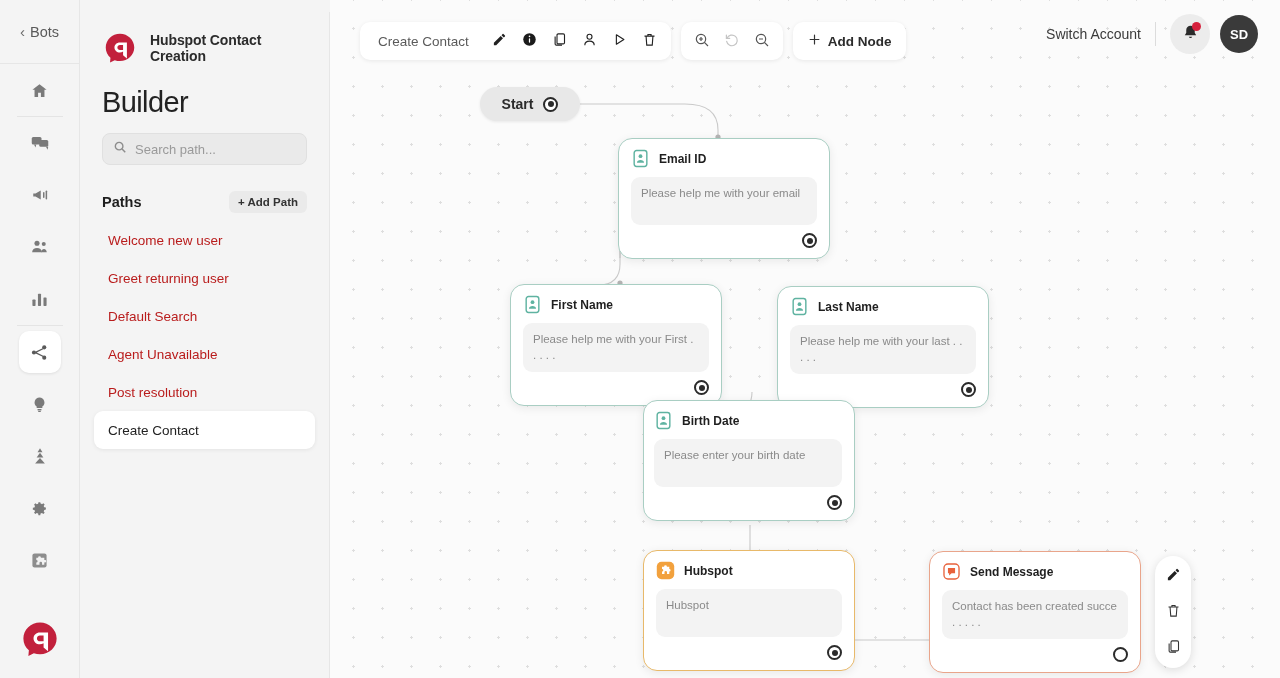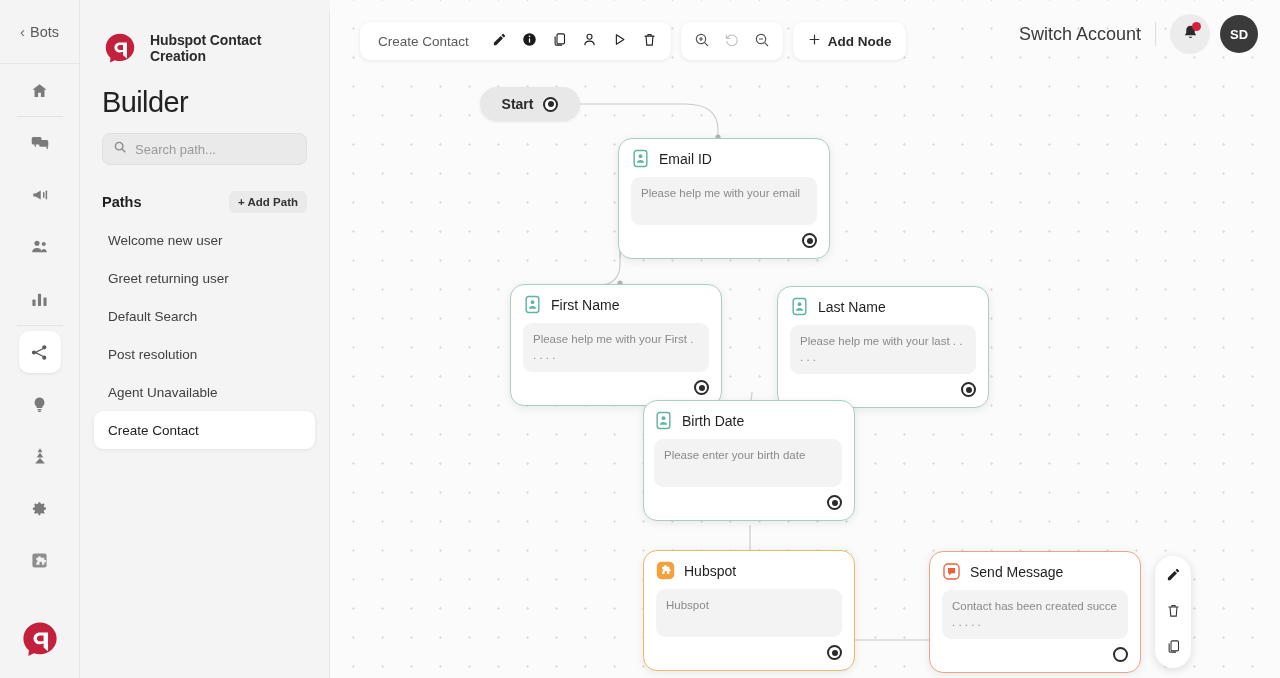--- a/index.html
+++ b/index.html
@@ -72,21 +72,21 @@
   .paths-title { font-size: 14.5px; font-weight: 700; color: #1f1f1f; }
   .add-path {
     background: #eaeaea; border: none; border-radius: 6px;
     font-family: inherit; font-size: 11.5px; font-weight: 700; color: #333;
     padding: 5px 9px; cursor: pointer; white-space: nowrap;
   }
   .path-list { margin: 0 -8px; }
   .path-item {
     height: 38px; display: flex; align-items: center;
     padding: 0 14px; border-radius: 9px;
-    font-size: 13.5px; color: #404040; cursor: pointer;
+    font-size: 13.5px; color: #b91c1c; cursor: pointer;
   }
   .path-item.selected {
     background: #ffffff; color: #222;
     box-shadow: 0 1px 4px rgba(0,0,0,.07);
   }
 
   
   .canvas {
     position: relative; flex: 1; height: 678px;
     background-color: #fbfbfb;
@@ -120,21 +120,21 @@
     display: flex; align-items: center; gap: 6px; padding: 0 14px;
     box-shadow: 0 1px 4px rgba(0,0,0,.08); cursor: pointer;
     font-size: 13.5px; font-weight: 600; color: #2b2b2b; white-space: nowrap;
   }
 
   
   .topright {
     position: absolute; top: 14px; right: 22px;
     display: flex; align-items: center; gap: 10px; z-index: 20;
   }
-  .switch-acct { font-size: 18px; color: #3a3a3a; cursor: pointer; white-space: nowrap; }
+  .switch-acct { font-size: 14px; color: #3a3a3a; cursor: pointer; white-space: nowrap; }
   .tr-div { width: 1px; height: 24px; background: #dcdcdc; margin: 0 4px; }
   .bell-wrap {
     width: 40px; height: 40px; border-radius: 50%; background: #ececec;
     display: flex; align-items: center; justify-content: center;
     position: relative; cursor: pointer;
   }
   .bell-dot {
     position: absolute; top: 8px; right: 9px; width: 9px; height: 9px;
     border-radius: 50%; background: #d6203c;
   }
@@ -157,21 +157,21 @@
     position: absolute; width: 212px; background: #fff;
     border-radius: 14px; padding: 10px 12px 10px 12px;
     box-shadow: 0 2px 10px rgba(0,0,0,.08);
     cursor: pointer;
   }
   .node-head { display: flex; align-items: center; gap: 9px; margin-bottom: 9px; }
   .node-ico {
     width: 19px; height: 19px; border-radius: 5px; flex: none;
     display: flex; align-items: center; justify-content: center;
   }
-  .node-title { font-size: 14px; font-weight: 400; color: #1f1f1f; }
+  .node-title { font-size: 12px; font-weight: 700; color: #1f1f1f; }
   .node-body {
     background: #f3f3f3; border-radius: 9px;
     min-height: 48px; padding: 9px 10px;
     font-size: 11.5px; color: #8a8a8a; line-height: 1.35;
   }
   .node-port {
     width: 15px; height: 15px; border-radius: 50%;
     border: 2px solid #2b2b2b; background: #fff;
     margin: 8px 0 0 auto;
     display: flex; align-items: center; justify-content: center;
@@ -344,24 +344,24 @@
       <div class="path-item">
         <span>Welcome new user</span>
       </div>
       <div class="path-item">
         <span>Greet returning user</span>
       </div>
       <div class="path-item">
         <span>Default Search</span>
       </div>
       <div class="path-item">
+        <span>Agent Unavailable</span>
+      </div>
+      <div class="path-item">
         <span>Post resolution</span>
-      </div>
-      <div class="path-item">
-        <span>Agent Unavailable</span>
       </div>
       <div class="path-item selected">
         <span>Create Contact</span>
       </div>
     </div>
   </div>
 
   <div class="canvas">
 
     <svg class="wires" viewBox="0 0 950 678" preserveAspectRatio="none">

